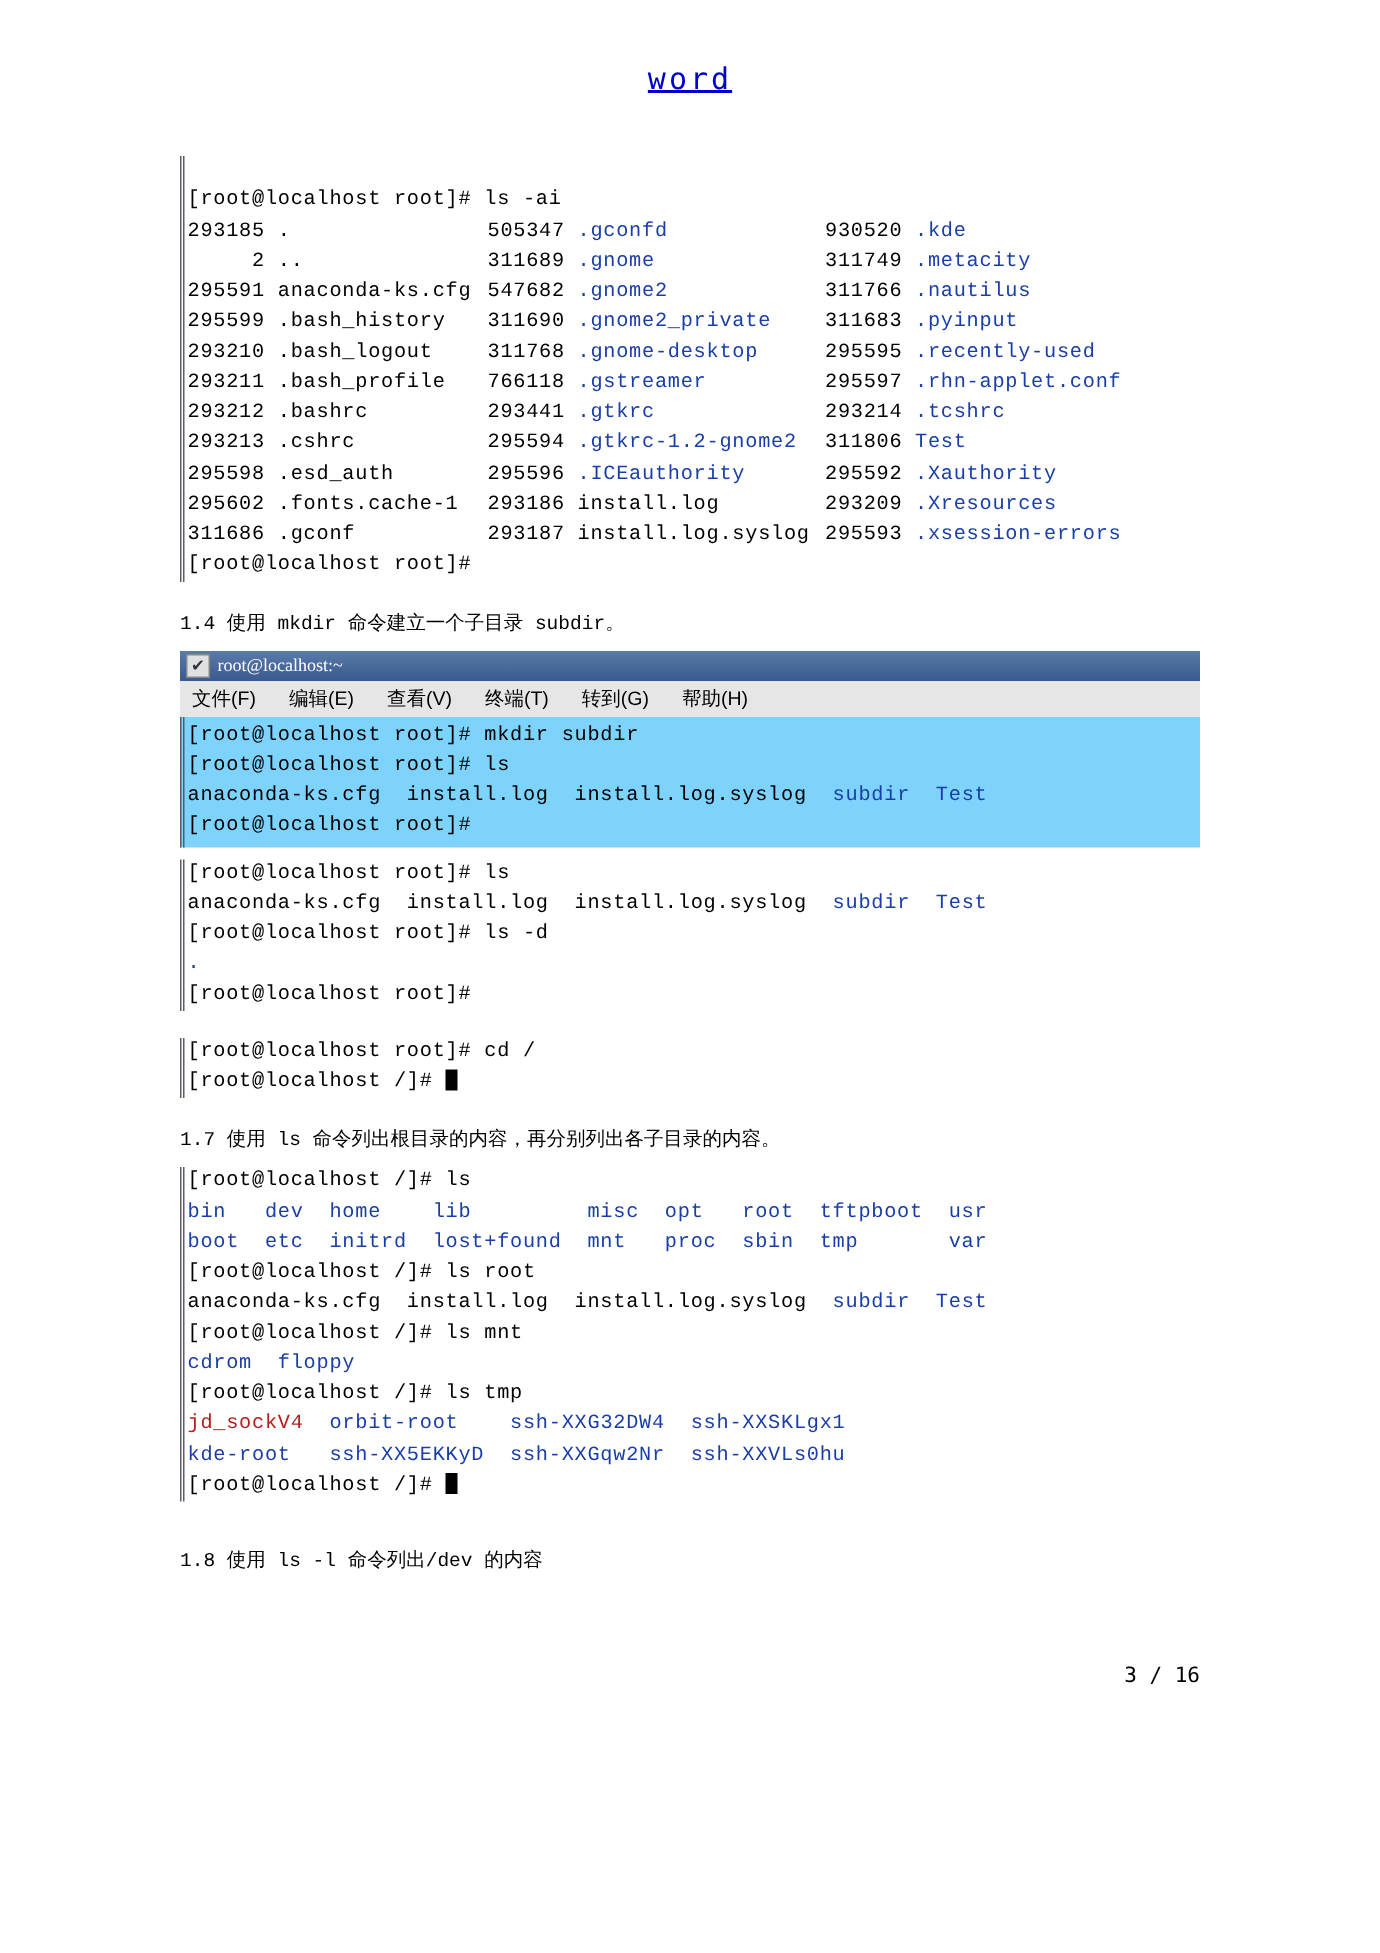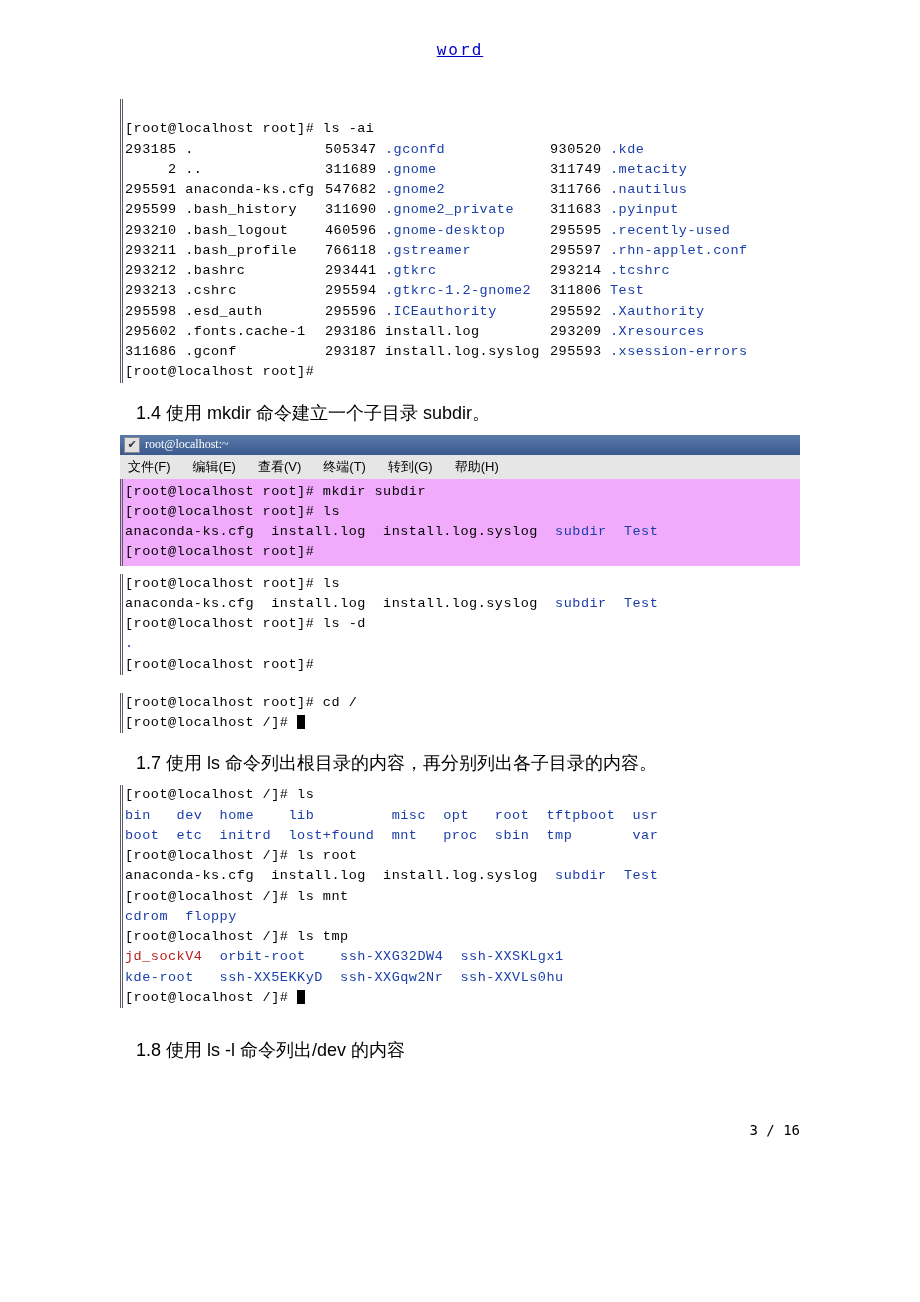--- a/index.html
+++ b/index.html
@@ -14,39 +14,39 @@
   .page {
     padding: 40px 120px 40px 120px;
   }
   .header-link {
     text-align: center;
     margin-bottom: 40px;
   }
   .header-link a {
     color: #0000cc;
     font-family: monospace;
-    font-size: 16px;
+    font-size: 20px;
     letter-spacing: 2px;
   }
   .mono {
     font-family: "Courier New", monospace;
     font-size: 13.5px;
     line-height: 1.5;
     white-space: pre;
     letter-spacing: 0.5px;
   }
   .terminal-block {
     border-left: 3px double #5a5a6a;
     padding-left: 2px;
     margin-bottom: 18px;
   }
   .section-title {
-    font-size: 18px;
-    margin: 14px 0 10px 16px;
-    font-family: Liberation Sans, sans-serif;
+    font-size: 13px;
+    margin: 14px 0 10px 0;
+    font-family: Liberation Mono, monospace;
   }
   .twin-window {
     margin-bottom: 8px;
   }
   .titlebar {
     background: linear-gradient(to bottom, #5a7aa8, #3a5a90);
     color: #fff;
     font-size: 12px;
     padding: 2px 4px;
     display: flex;
@@ -59,21 +59,21 @@
   }
   .menubar {
     background: #e6e6e6;
     font-size: 13px;
     padding: 3px 8px;
     font-family: "SimSun", sans-serif;
     display:flex;
     gap:22px;
   }
   .tw-body {
-    background:#f0abfc;
+    background:#7dd3fc;
     border-left:3px double #5a5a6a;
     padding:3px 0 3px 2px;
   }
   .blue { color: #1a3ea8; }
   .darkred { color: #b91c1c; }
   .footer {
     text-align: right;
     font-family: monospace;
     font-size: 14px;
     margin-top: 60px;
@@ -90,21 +90,21 @@
   <div class="header-link">
     <a href="#">word</a>
   </div>
 
   <div class="terminal-block mono">
 <span>[root@localhost root]# ls -ai</span>
 <span><span style="display:inline-block;width:200px">293185 .</span><span style="display:inline-block;width:60px">505347</span><span class="blue" style="display:inline-block;width:165px">.gconfd</span><span style="display:inline-block;width:60px">930520</span><span class="blue">.kde</span></span>
 <span><span style="display:inline-block;width:200px">     2 ..</span><span style="display:inline-block;width:60px">311689</span><span class="blue" style="display:inline-block;width:165px">.gnome</span><span style="display:inline-block;width:60px">311749</span><span class="blue">.metacity</span></span>
 <span><span style="display:inline-block;width:200px">295591 anaconda-ks.cfg</span><span style="display:inline-block;width:60px">547682</span><span class="blue" style="display:inline-block;width:165px">.gnome2</span><span style="display:inline-block;width:60px">311766</span><span class="blue">.nautilus</span></span>
 <span><span style="display:inline-block;width:200px">295599 .bash_history</span><span style="display:inline-block;width:60px">311690</span><span class="blue" style="display:inline-block;width:165px">.gnome2_private</span><span style="display:inline-block;width:60px">311683</span><span class="blue">.pyinput</span></span>
-<span><span style="display:inline-block;width:200px">293210 .bash_logout</span><span style="display:inline-block;width:60px">460596</span><span class="blue" style="display:inline-block;width:165px">.gnome-desktop</span><span style="display:inline-block;width:60px">295595</span><span class="blue">.recently-used</span></span>
+<span><span style="display:inline-block;width:200px">293210 .bash_logout</span><span style="display:inline-block;width:60px">311768</span><span class="blue" style="display:inline-block;width:165px">.gnome-desktop</span><span style="display:inline-block;width:60px">295595</span><span class="blue">.recently-used</span></span>
 <span><span style="display:inline-block;width:200px">293211 .bash_profile</span><span style="display:inline-block;width:60px">766118</span><span class="blue" style="display:inline-block;width:165px">.gstreamer</span><span style="display:inline-block;width:60px">295597</span><span class="blue">.rhn-applet.conf</span></span>
 <span><span style="display:inline-block;width:200px">293212 .bashrc</span><span style="display:inline-block;width:60px">293441</span><span class="blue" style="display:inline-block;width:165px">.gtkrc</span><span style="display:inline-block;width:60px">293214</span><span class="blue">.tcshrc</span></span>
 <span><span style="display:inline-block;width:200px">293213 .cshrc</span><span style="display:inline-block;width:60px">295594</span><span class="blue" style="display:inline-block;width:165px">.gtkrc-1.2-gnome2</span><span style="display:inline-block;width:60px">311806</span><span class="blue">Test</span></span>
 <span><span style="display:inline-block;width:200px">295598 .esd_auth</span><span style="display:inline-block;width:60px">295596</span><span class="blue" style="display:inline-block;width:165px">.ICEauthority</span><span style="display:inline-block;width:60px">295592</span><span class="blue">.Xauthority</span></span>
 <span><span style="display:inline-block;width:200px">295602 .fonts.cache-1</span><span style="display:inline-block;width:60px">293186</span><span style="display:inline-block;width:165px">install.log</span><span style="display:inline-block;width:60px">293209</span><span class="blue">.Xresources</span></span>
 <span><span style="display:inline-block;width:200px">311686 .gconf</span><span style="display:inline-block;width:60px">293187</span><span style="display:inline-block;width:165px">install.log.syslog</span><span style="display:inline-block;width:60px">295593</span><span class="blue">.xsession-errors</span></span>
 <span>[root@localhost root]#</span></div>
 
   <div class="section-title">1.4 使用 mkdir 命令建立一个子目录 subdir。</div>
   <div class="twin-window">

